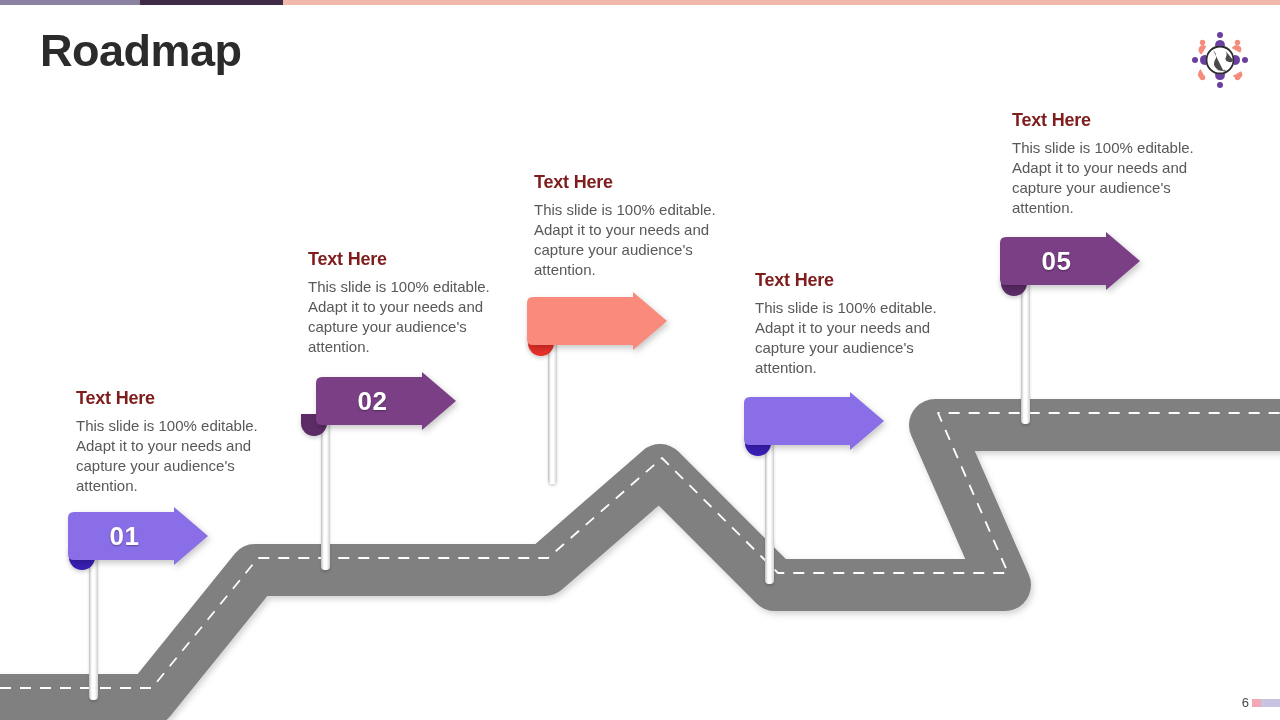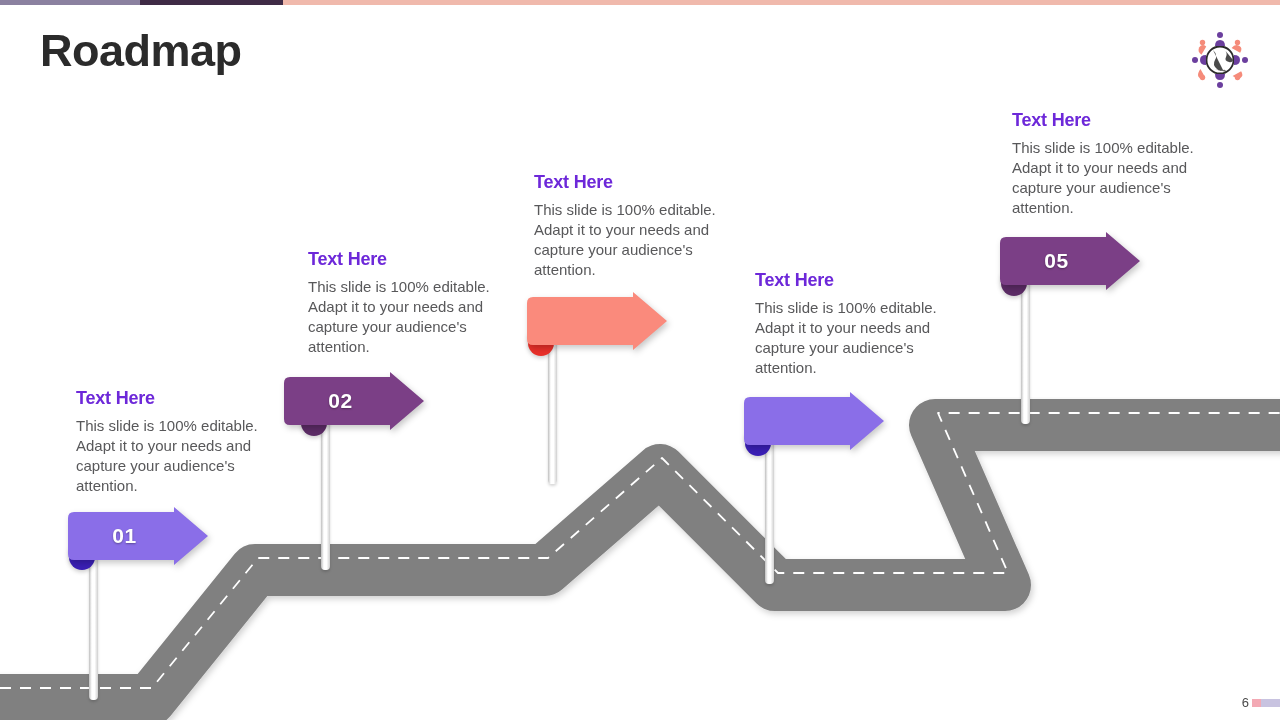--- a/index.html
+++ b/index.html
@@ -55,21 +55,21 @@
     pointer-events:none;
   }
 
   
   .milestone { position:absolute; }
 
   .ms-text { position:absolute; width:215px; }
   .ms-head {
     font-size:18px;
     font-weight:bold;
-    color:#6d28d9;
+    color:#7f1d1d;
     margin-bottom:7px;
     letter-spacing:-0.2px;
   }
   .ms-body {
     font-size:15px;
     line-height:1.33;
     color:#58585a;
   }
 
   
@@ -87,21 +87,21 @@
     width:140px; height:58px;
     filter:drop-shadow(2px 3px 3px rgba(0,0,0,0.22));
   }
   .flag-num {
     position:absolute;
     left:0; top:0;
     width:113px; height:58px;
     display:flex;
     align-items:center;
     justify-content:center;
-    font-size:21px;
+    font-size:26px;
     font-weight:bold;
     color:#ffffff;
     text-shadow:0 1px 2px rgba(0,0,0,0.35);
     letter-spacing:0.5px;
   }
   
   .flag-fold {
     position:absolute;
     width:26px; height:22px;
     border-radius:0 0 13px 13px;
@@ -219,21 +219,21 @@
     </div>
   </div>
 
   <div class="milestone" style="left:0; top:0;">
     <div class="ms-text" style="left:308px; top:249px;">
       <div class="ms-head">Text Here</div>
       <div class="ms-body">This slide is 100% editable. Adapt it to your needs and capture your audience's attention.</div>
     </div>
     <div class="pole" style="left:321px; top:392px; height:178px;"></div>
     <div class="flag-fold" style="left:301px; top:414px; background:#5c2c66;"></div>
-    <div class="flag" style="left:284px; top:372px;">
+    <div class="flag" style="left:316px; top:372px;">
       <svg viewBox="0 0 140 58" width="140" height="58">
         <path d="M6 5 Q0 5 0 11 L0 47 Q0 53 6 53 L106 53 L106 58 L140 29 L106 0 L106 5 Z" fill="#7b3f86"></path>
       </svg>
       <div class="flag-num">02</div>
     </div>
   </div>
 
   <div class="milestone" style="left:0; top:0;">
     <div class="ms-text" style="left:534px; top:172px;">
       <div class="ms-head">Text Here</div>

